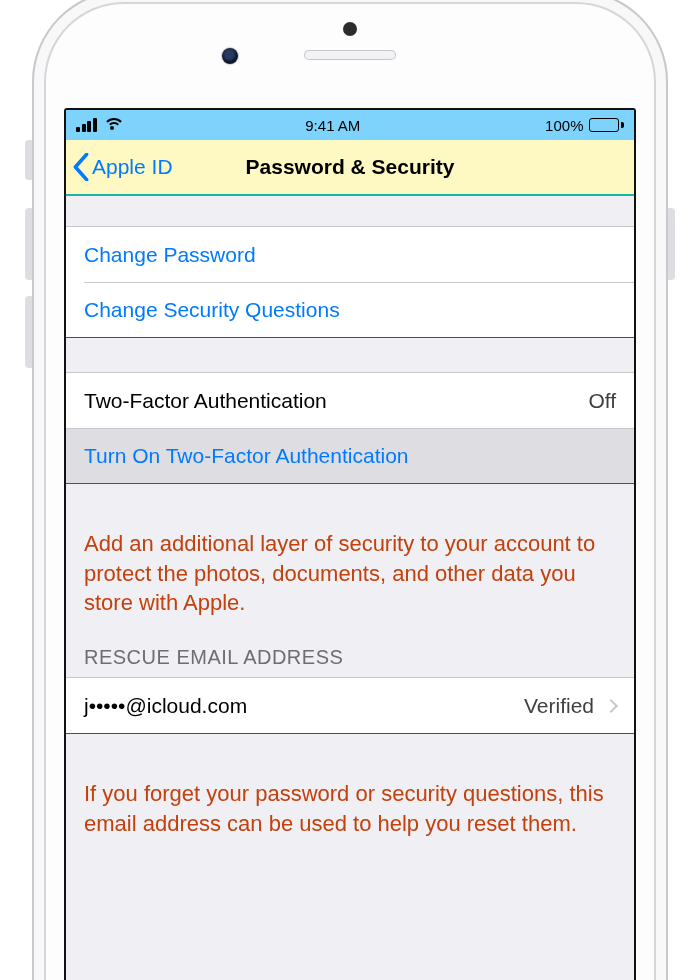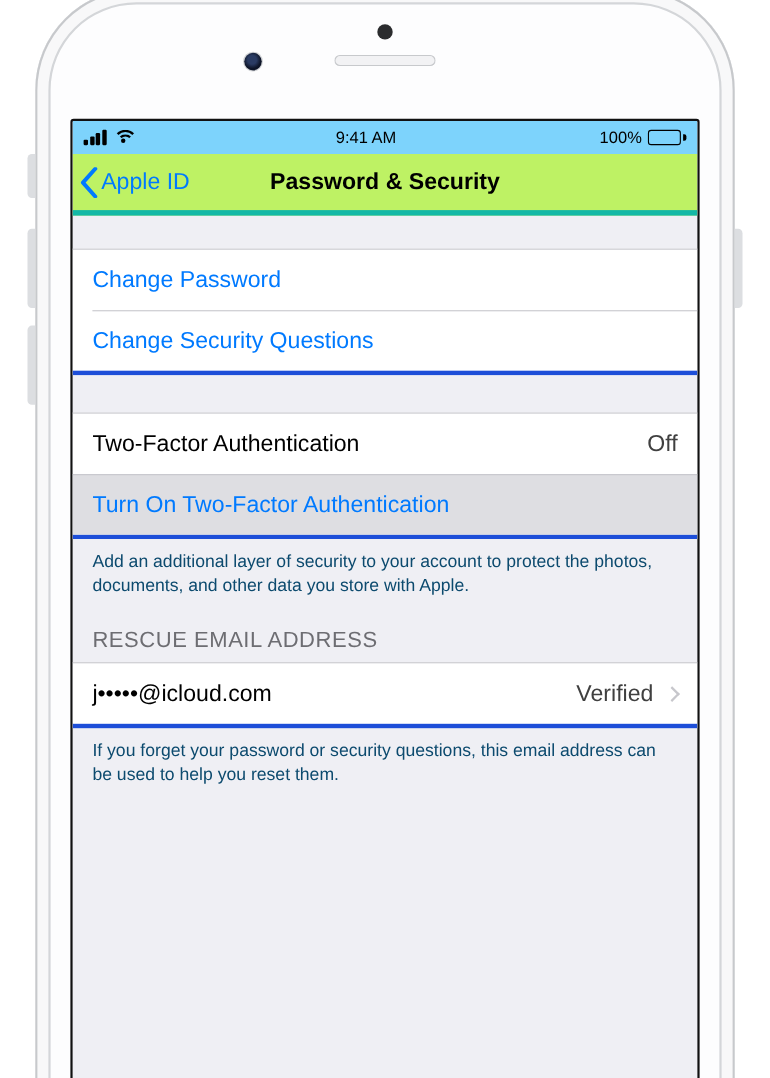--- a/index.html
+++ b/index.html
@@ -53,41 +53,41 @@
   }
   .wifi::before{ left:0; top:0; width:18px; height:9px;}
   .wifi::after { left:4px; top:4px; width:10px; height:5px;}
   .wifi span   { left:7px; top:8px; width:4px; height:4px; border:none; background:#000; border-radius:50%; }
   .battery { display:flex; align-items:center; gap:2px; }
   .battery .body { width:30px; height:14px; border:1.5px solid #000; border-radius:3px; padding:1.5px; }
   .battery .fill { width:100%; height:100%; background:#000; border-radius:1px; }
   .battery .cap  { width:2.5px; height:6px; background:#000; border-radius:0 2px 2px 0; }
 
   
-  .navbar { height:56px; background:#bef264; border-bottom:5px solid #14b8a6;
+  .navbar { height:56px; background:#fef9c3; border-bottom:2px solid #14b8a6;
             position:relative; display:flex; align-items:center; }
   .back { position:absolute; left:6px; display:flex; align-items:center; gap:2px;
           color:#007aff; font-size:21px; cursor:pointer; }
   .back svg { width:18px; height:28px; }
   .title { margin:0 auto; font-size:21px; font-weight:600; padding-left:40px;}
   
   .navbar .title { position:absolute; left:50%; transform:translateX(-50%); padding-left:0; }
 
   
-  .group { margin-top:34px; border-top:1px solid #c7c7cc; border-bottom:4px solid #1d4ed8; background:#fff; }
+  .group { margin-top:34px; border-top:1px solid #c7c7cc; border-bottom:1px solid #1d4ed8; background:#fff; }
   .group.first { margin-top:30px; }
   .cell { min-height:55px; padding:14px 18px; display:flex; align-items:center;
           font-size:21px; justify-content:space-between; }
   .cell + .cell { border-top:1px solid #c7c7cc; margin-left:18px; padding-left:0; }
   .cell + .cell.fullsep { margin-left:0; padding-left:18px; }
   .link { color:#007aff; cursor:pointer; }
   .value { color:#404040; }
   .cell.highlight { background:#dedee2; }
   .cell.highlight + .cell, .cell + .cell.highlight { margin-left:0; padding-left:18px; }
-  .footer { padding:10px 18px 0; font-size:16px; line-height:1.35; color:#0c4a6e; }
+  .footer { padding:10px 18px 0; font-size:22px; line-height:1.35; color:#c2410c;margin-top:35px; }
   .header { padding:28px 18px 8px; font-size:20px; letter-spacing:.5px; color:#6d6d72; }
 
   .chevron { width:10px; height:10px; border-top:2.5px solid #c7c7cc; border-right:2.5px solid #c7c7cc;
              transform:rotate(45deg); margin-left:12px; flex:0 0 auto; }
   .cell .right { display:flex; align-items:center; }
 
   
 </style>
 </head>
 <body>

